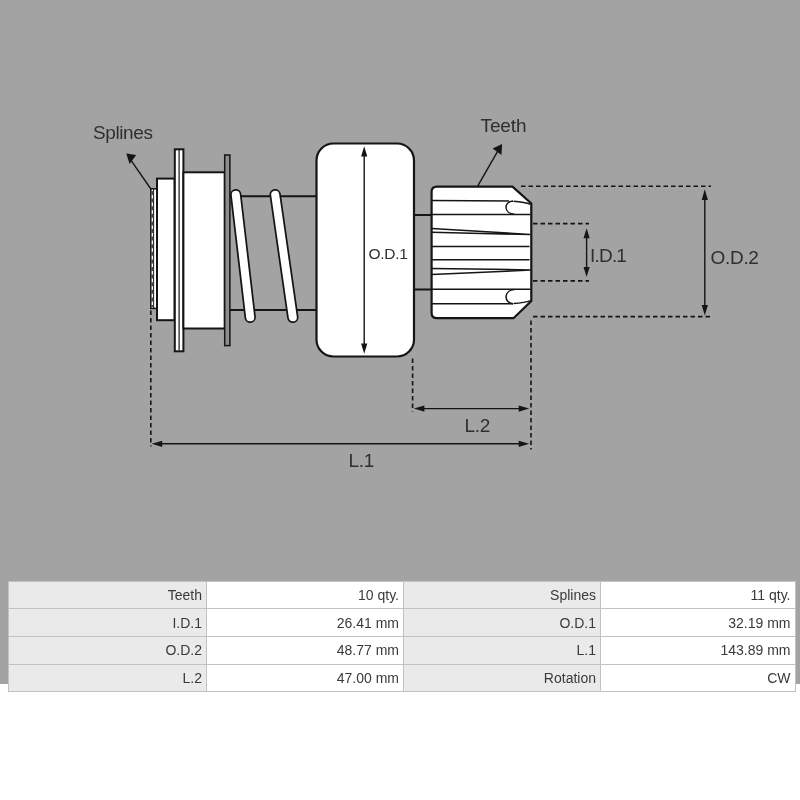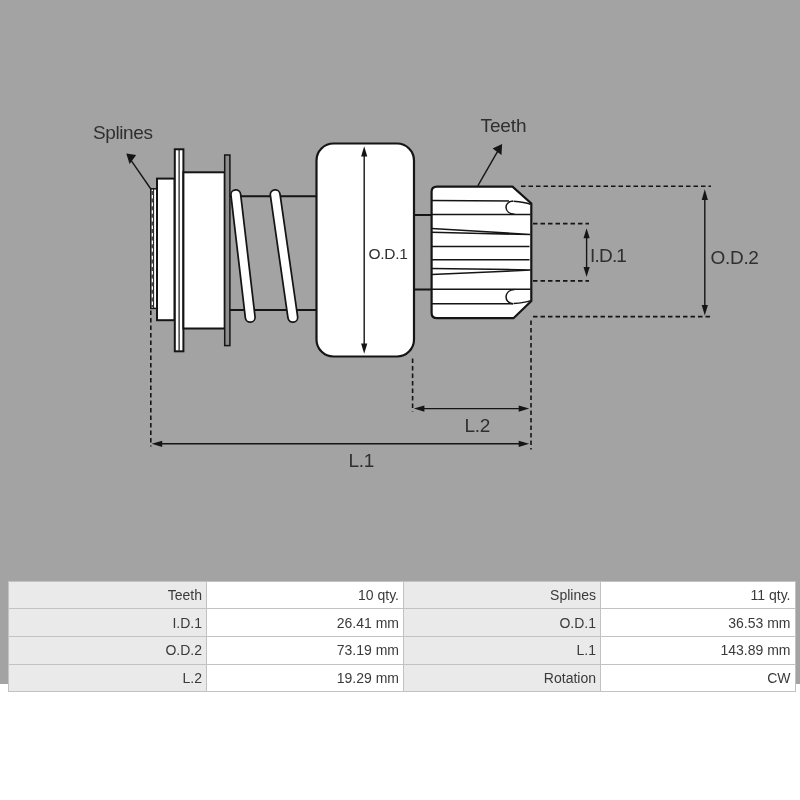--- a/index.html
+++ b/index.html
@@ -117,30 +117,30 @@
           <tr>
             <td class="g">Teeth</td>
             <td class="w">10 qty.</td>
             <td class="g">Splines</td>
             <td class="w">11 qty.</td>
           </tr>
 <tr>
             <td class="g">I.D.1</td>
             <td class="w">26.41 mm</td>
             <td class="g">O.D.1</td>
-            <td class="w">36.53 mm</td>
+            <td class="w">32.19 mm</td>
           </tr>
 <tr>
             <td class="g">O.D.2</td>
-            <td class="w">73.19 mm</td>
+            <td class="w">48.77 mm</td>
             <td class="g">L.1</td>
             <td class="w">143.89 mm</td>
           </tr>
 <tr>
             <td class="g">L.2</td>
-            <td class="w">19.29 mm</td>
+            <td class="w">47.00 mm</td>
             <td class="g">Rotation</td>
             <td class="w">CW</td>
           </tr>
 </tbody>
       </table>
 </div>
 </div>
 
 </body></html>

